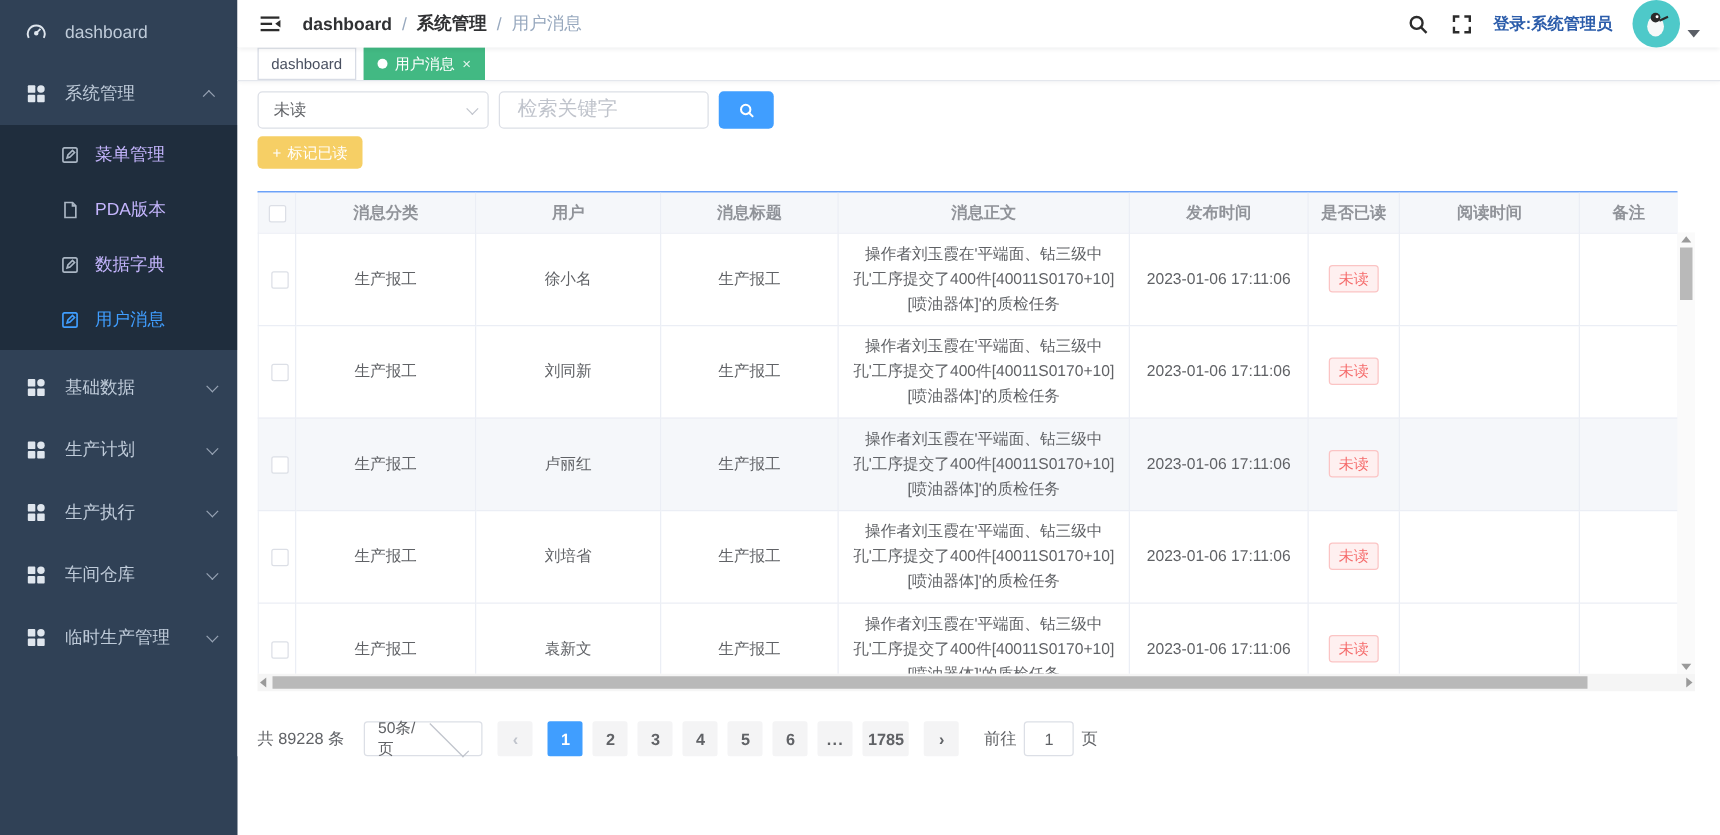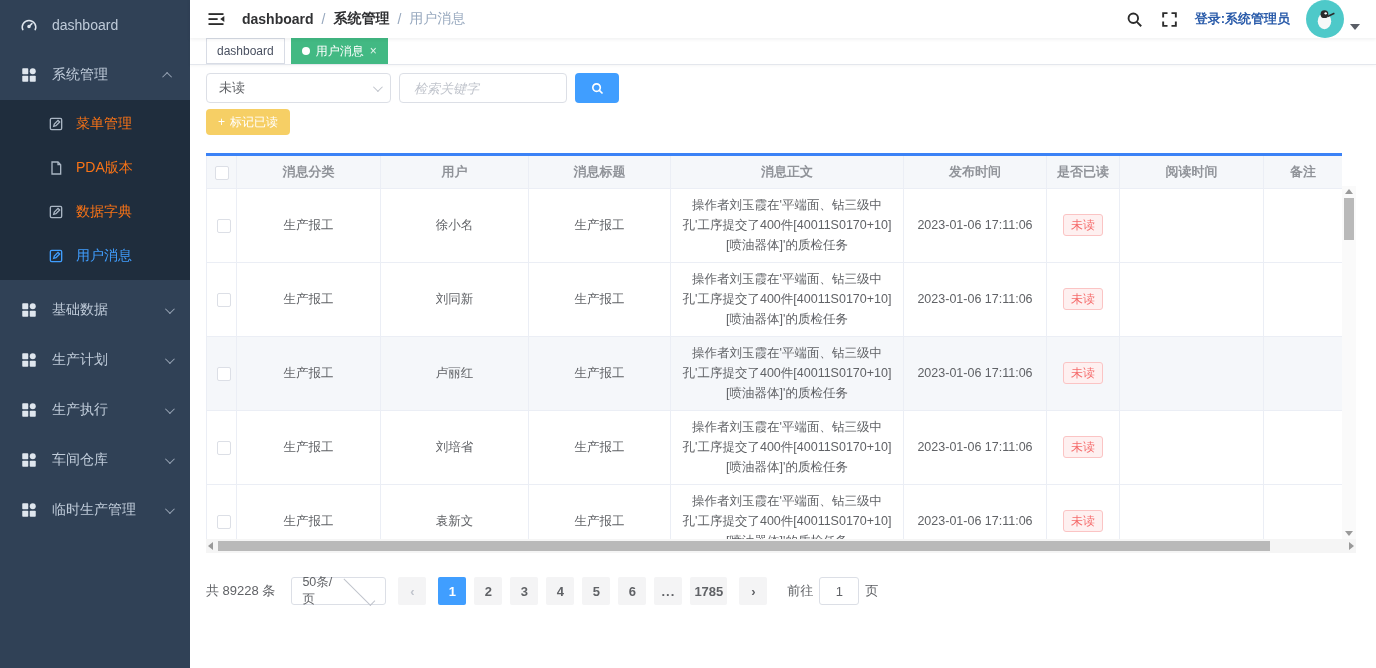--- a/index.html
+++ b/index.html
@@ -12,21 +12,21 @@
        font-family:"Liberation Sans","DejaVu Sans",sans-serif;}
   .app{display:flex;width:1376px;height:548px;}
 
   
   .sidebar{width:190px;height:668px;background:var(--sidebar);flex-shrink:0;overflow:hidden;}
   .menu-item{height:50px;display:flex;align-items:center;padding:0 18px 0 20px;
              font-size:14px;color:#bfcbd9;cursor:pointer;}
   .menu-item .mi-icon{width:18px;height:18px;margin-right:14px;color:#dfe6ee;flex-shrink:0;}
   .submenu{background:var(--submenu);padding:2px 0;margin-bottom:5px;}
   .sub-item{height:44px;display:flex;align-items:center;padding-left:48px;
-            font-size:14px;color:#f97316;cursor:pointer;}
+            font-size:14px;color:#c4b5fd;cursor:pointer;}
   .sub-item .mi-icon{width:16px;height:16px;margin-right:12px;color:#aab6c4;}
   .sub-item.active{color:var(--accent);}
   .sub-item.active .mi-icon{color:var(--accent);}
   .mi-icon svg{width:100%;height:100%;display:block;}
   .mi-label{flex:1;white-space:nowrap;}
   .chev{width:7px;height:7px;border-right:1.6px solid #97a3b4;border-bottom:1.6px solid #97a3b4;
         flex-shrink:0;margin-left:6px;}
   .chev.down{transform:rotate(45deg) translateY(-2px);}
   .chev.up{transform:rotate(-135deg) translateY(-2px);}
 
@@ -70,34 +70,34 @@
   .date-range{width:305px;padding:0 10px;}
   .cal-icon{width:15px;height:15px;color:#c0c4cc;margin-right:4px;flex-shrink:0;}
   .cal-icon svg{width:100%;height:100%;}
   .date-part{flex:1;text-align:center;}
   .date-sep{color:#606266;padding:0 4px;}
   .select{width:185px;padding:0 10px 0 12px;cursor:pointer;}
   .select .sel-value{flex:1;}
   .sel-chev{width:7px;height:7px;border-right:1.4px solid #c0c4cc;border-bottom:1.4px solid #c0c4cc;
             transform:rotate(45deg) translateY(-2px);}
   .keyword{width:168px;padding:0 12px;}
-  .keyword input{border:none;outline:none;width:100%;font-size:13px;color:#8b5cf6;
-                 font-family:inherit;background:transparent;font-style:italic;}
+  .keyword input{border:none;outline:none;width:100%;font-size:16px;color:#8b5cf6;
+                 font-family:inherit;background:transparent;}
   .keyword input::placeholder{color:#c0c4cc;}
   .search-btn{width:44px;height:30px;border:none;border-radius:4px;background:var(--accent);
               color:#fff;display:flex;align-items:center;justify-content:center;cursor:pointer;}
   .search-btn svg{width:15px;height:15px;}
 
   .mark-btn{margin-top:6px;height:26px;padding:0 12px;border:none;border-radius:4px;
             background:var(--warning);color:#fff;font-size:12px;display:inline-flex;
             align-items:center;gap:5px;cursor:not-allowed;font-family:inherit;}
 
   
   .table-wrap{margin-top:18px;position:relative;width:1150px;}
-  .tbl-clip{width:1136px;height:386px;overflow:hidden;border-top:3px solid #3b82f6;}
+  .tbl-clip{width:1136px;height:386px;overflow:hidden;border-top:1px solid #3b82f6;}
   table.tbl{border-collapse:collapse;table-layout:fixed;width:1136px;}
   .tbl th{height:32px;background:#f5f7fa;color:#909399;font-size:13px;font-weight:bold;
           border:1px solid #ebeef5;border-top:none;text-align:center;padding:0 6px;}
   .tbl td{height:74px;border:1px solid #ebeef5;font-size:12.5px;color:#606266;
           text-align:center;vertical-align:middle;padding:4px 10px;line-height:20px;background:#fff;}
   .tbl tr.hl td{background:#f5f7fa;}
   .tbl .nowrap{white-space:nowrap;padding:4px 2px;}
   .cb{display:inline-block;width:14px;height:14px;border:1px solid #dcdfe6;border-radius:2px;
       background:#fff;cursor:pointer;vertical-align:middle;}
   .badge{display:inline-block;padding:2px 7px;font-size:12px;color:var(--danger);

